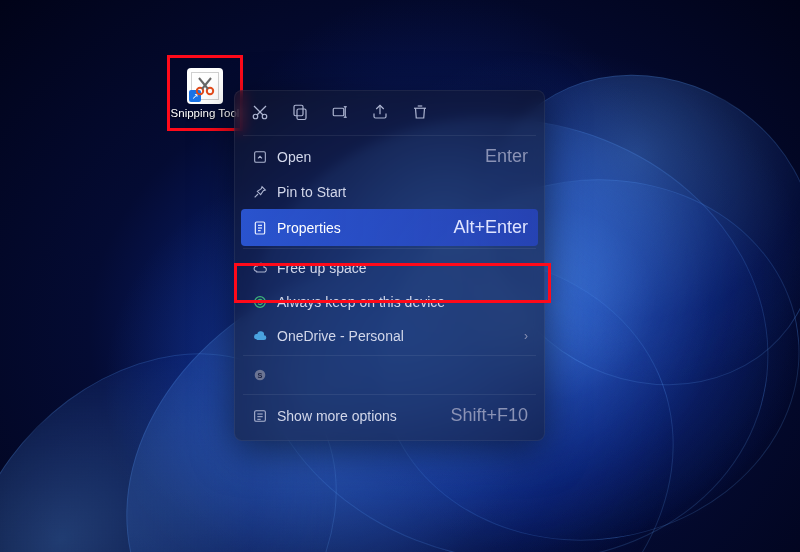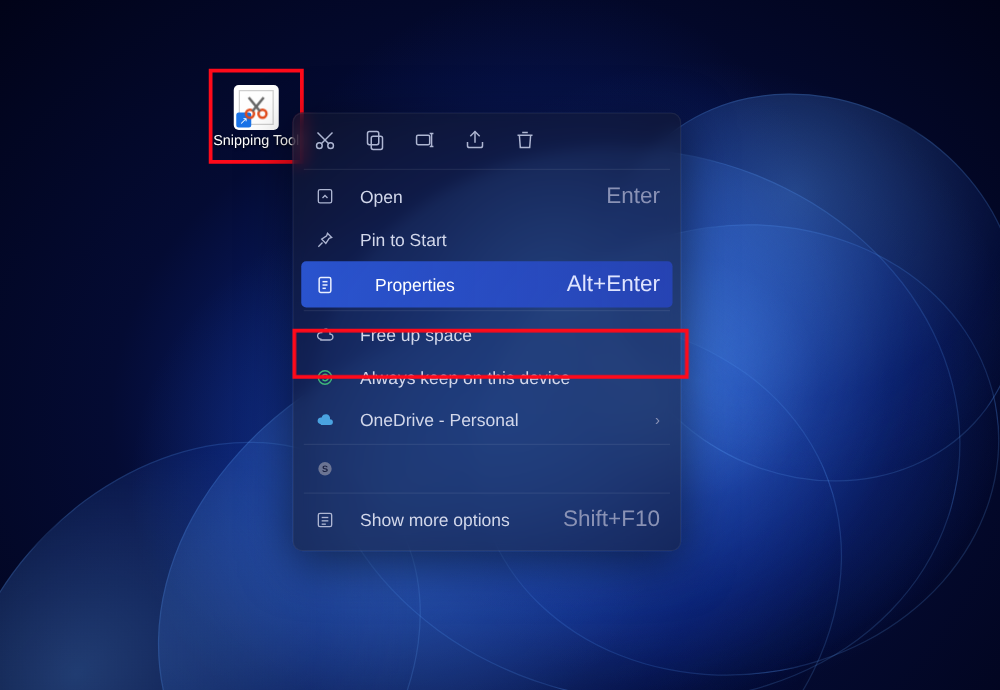--- a/index.html
+++ b/index.html
@@ -57,32 +57,32 @@
   }
   .top-row {
     display:flex; gap:18px; padding:4px 8px 10px 8px;
   }
   .top-row .ticon {
     width:22px; height:22px; display:flex; align-items:center; justify-content:center;
     color:#aeb6d2; cursor:pointer;
   }
   .divider { height:1px; background:rgba(255,255,255,0.07); margin:2px 2px; }
   .item {
-    display:flex; align-items:center; gap:19px; padding:8px 10px; border-radius:4px;
+    display:flex; align-items:center; gap:8px; padding:8px 10px; border-radius:4px;
     position:relative; cursor:pointer;
   }
   .item .micon { width:18px; height:18px; display:flex; align-items:center; justify-content:center; color:#aeb6d2; flex:0 0 18px; }
   .item .text { flex:1; color:#d2d7ea; font-size:14px; }
   .item .shortcut { color:#8a92b5; font-size:18px; }
   .item .chev { color:#8a92b5; font-size:12px; }
   .item.selected {
     background: linear-gradient(90deg, rgba(45,90,220,0.9), rgba(40,70,200,0.75));
     color:#fff;
   }
-  .item.selected .text { color:#fff;margin-left:12px; }
+  .item.selected .text { color:#fff; }
   .item.selected .shortcut { color:#dfe4ff; }
   .item.selected .micon { color:#eaf0ff; }
   .sel-frame {
     position:absolute; left:234px; width:317px; height:40px;
     border:3px solid #ff0a1a; pointer-events:none;
   }
 </style>
 </head>
 <body>
 

